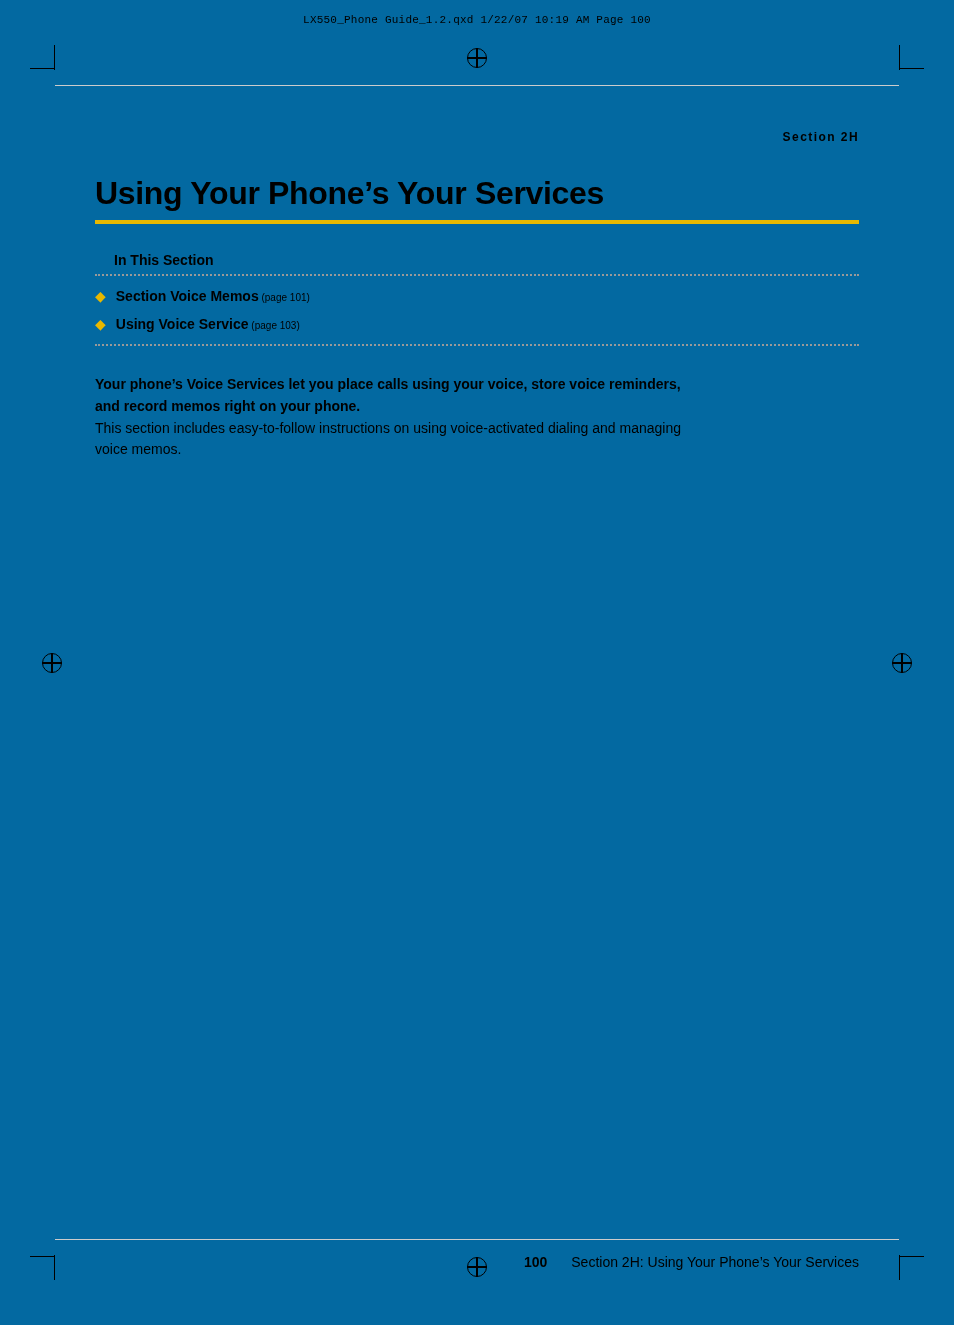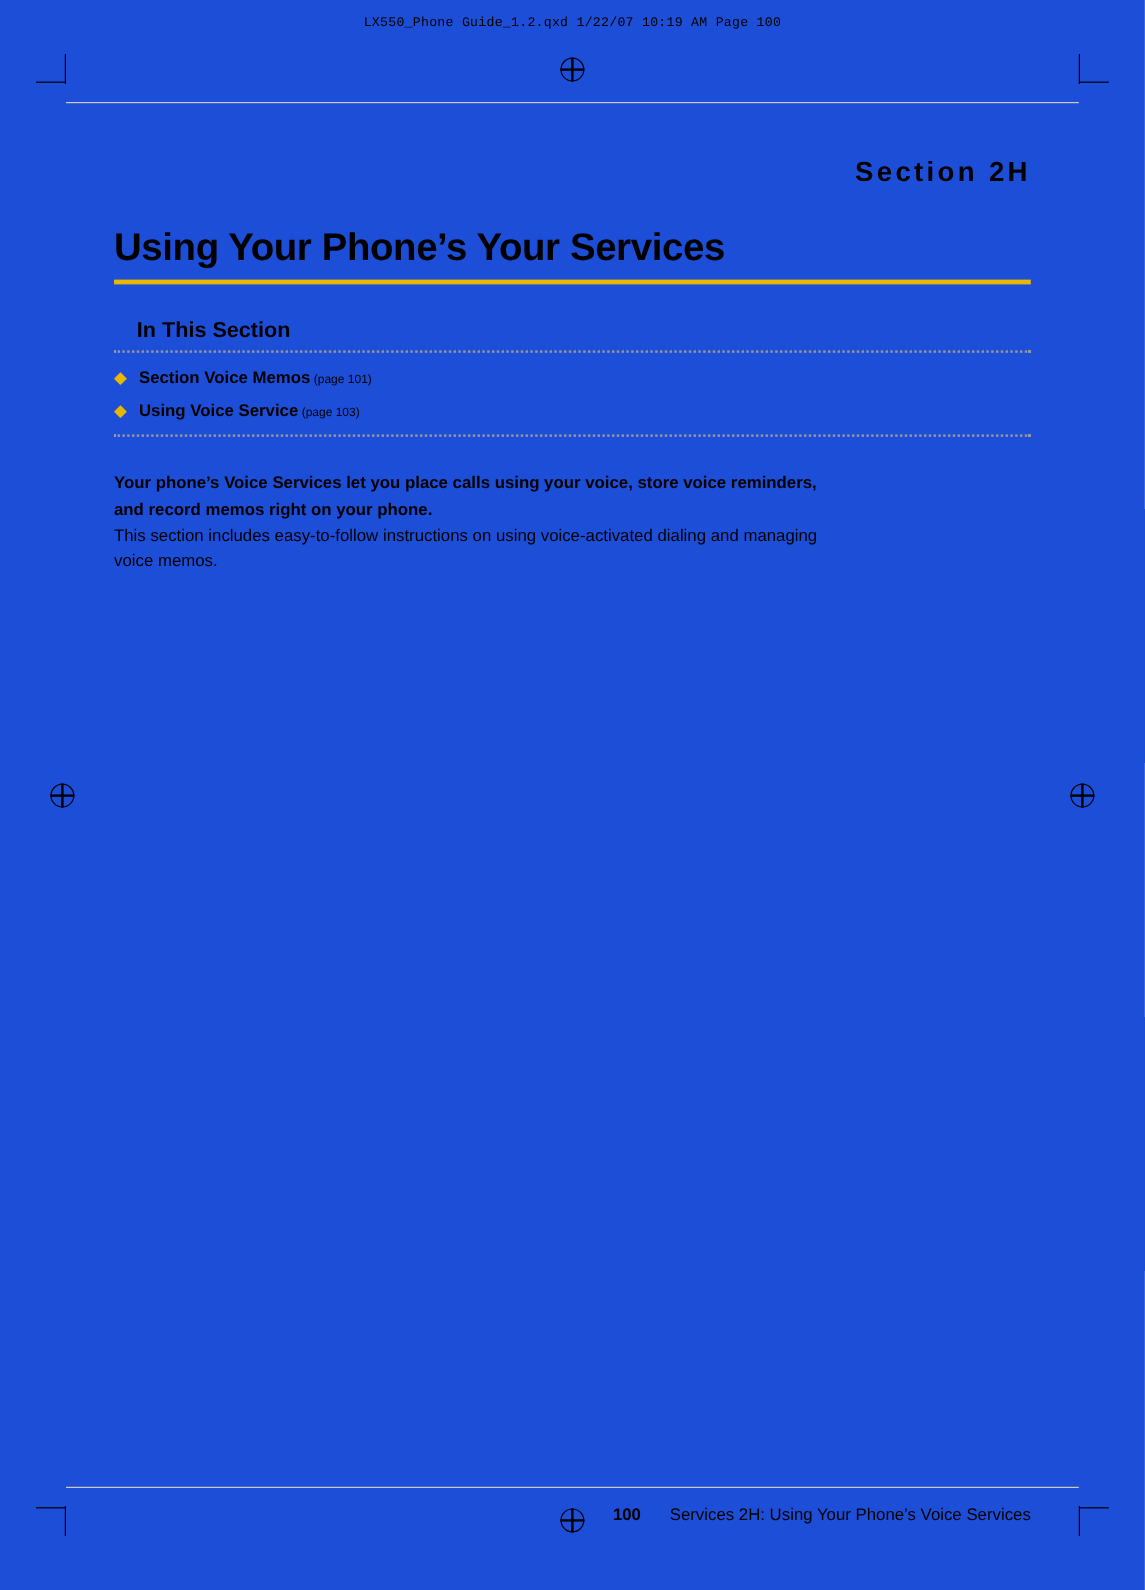--- a/index.html
+++ b/index.html
@@ -14,21 +14,21 @@
       background: #ffffff;
       font-family: 'Arial', 'Helvetica Neue', Helvetica, sans-serif;
       position: relative;
       overflow: hidden;
     }
 
     .page-container {
       width: 954px;
       height: 1325px;
       position: relative;
-      background: #1d4ed8;
+      background: #0369a1;
     }
 
     
     .crop-mark {
       position: absolute;
       background: #000;
     }
 
     
     .crop-tl-h { top: 68px; left: 30px; width: 25px; height: 1px; }
@@ -116,21 +116,21 @@
       position: absolute;
       top: 90px;
       left: 95px;
       right: 95px;
       bottom: 100px;
     }
 
     
     .section-label {
       text-align: right;
-      font-size: 23px;
+      font-size: 12px;
       font-weight: bold;
       letter-spacing: 0.12em;
       color: #000;
       margin-top: 40px;
       margin-bottom: 30px;
     }
 
     
     .page-title {
       font-size: 32px;
@@ -143,21 +143,21 @@
 
     
     .title-underline {
       height: 4px;
       background: #e8b800;
       margin-bottom: 28px;
     }
 
     
     .in-this-section-heading {
-      font-size: 18px;
+      font-size: 14px;
       font-weight: bold;
       color: #000;
       margin-bottom: 6px;
       padding-left: 19px;
     }
 
     .dotted-line {
       border: none;
       border-top: 2px dotted #999;
       margin: 4px 0 12px 0;
@@ -317,16 +317,16 @@
     <div class="body-text">
       <span class="body-text-bold">Your phone’s Voice Services let you place calls using your voice, store voice reminders, and record memos right on your phone.</span>
       <br>
       <span class="body-text-normal">This section includes easy-to-follow instructions on using voice-activated dialing and managing voice memos.</span>
     </div>
 
   </div>
 
   <div class="page-footer">
     <span class="footer-page-num">100</span>
-    <span class="footer-section-title">Services 2H: Using Your Phone’s Voice Services</span>
+    <span class="footer-section-title">Section 2H: Using Your Phone’s Your Services</span>
   </div>
 
 </div>
 
 </body></html>

